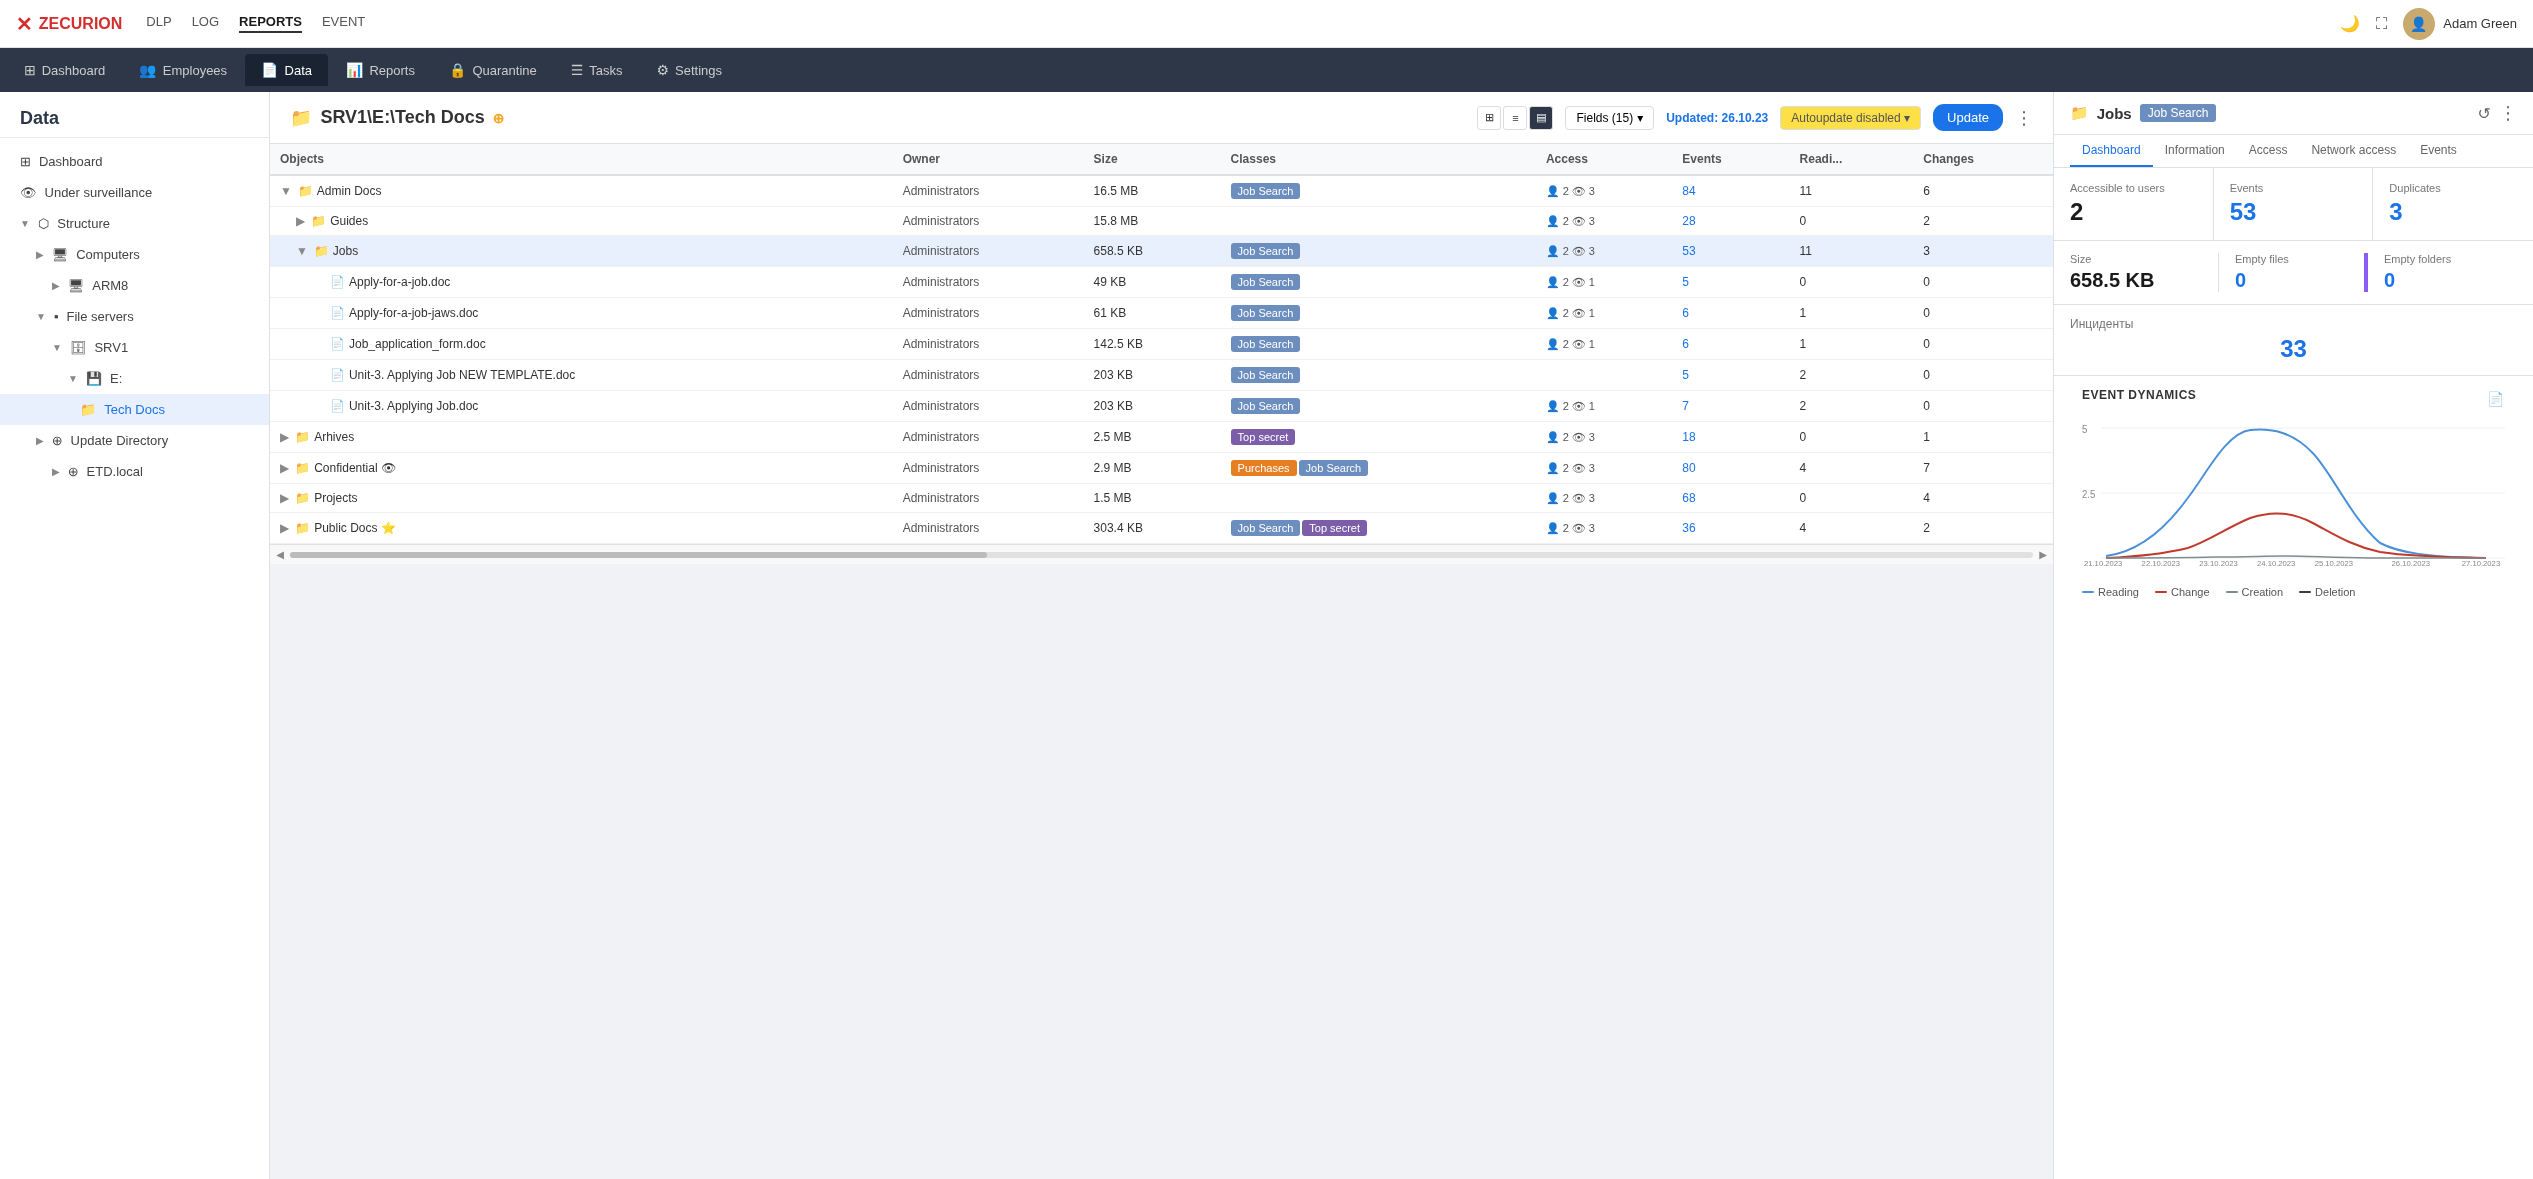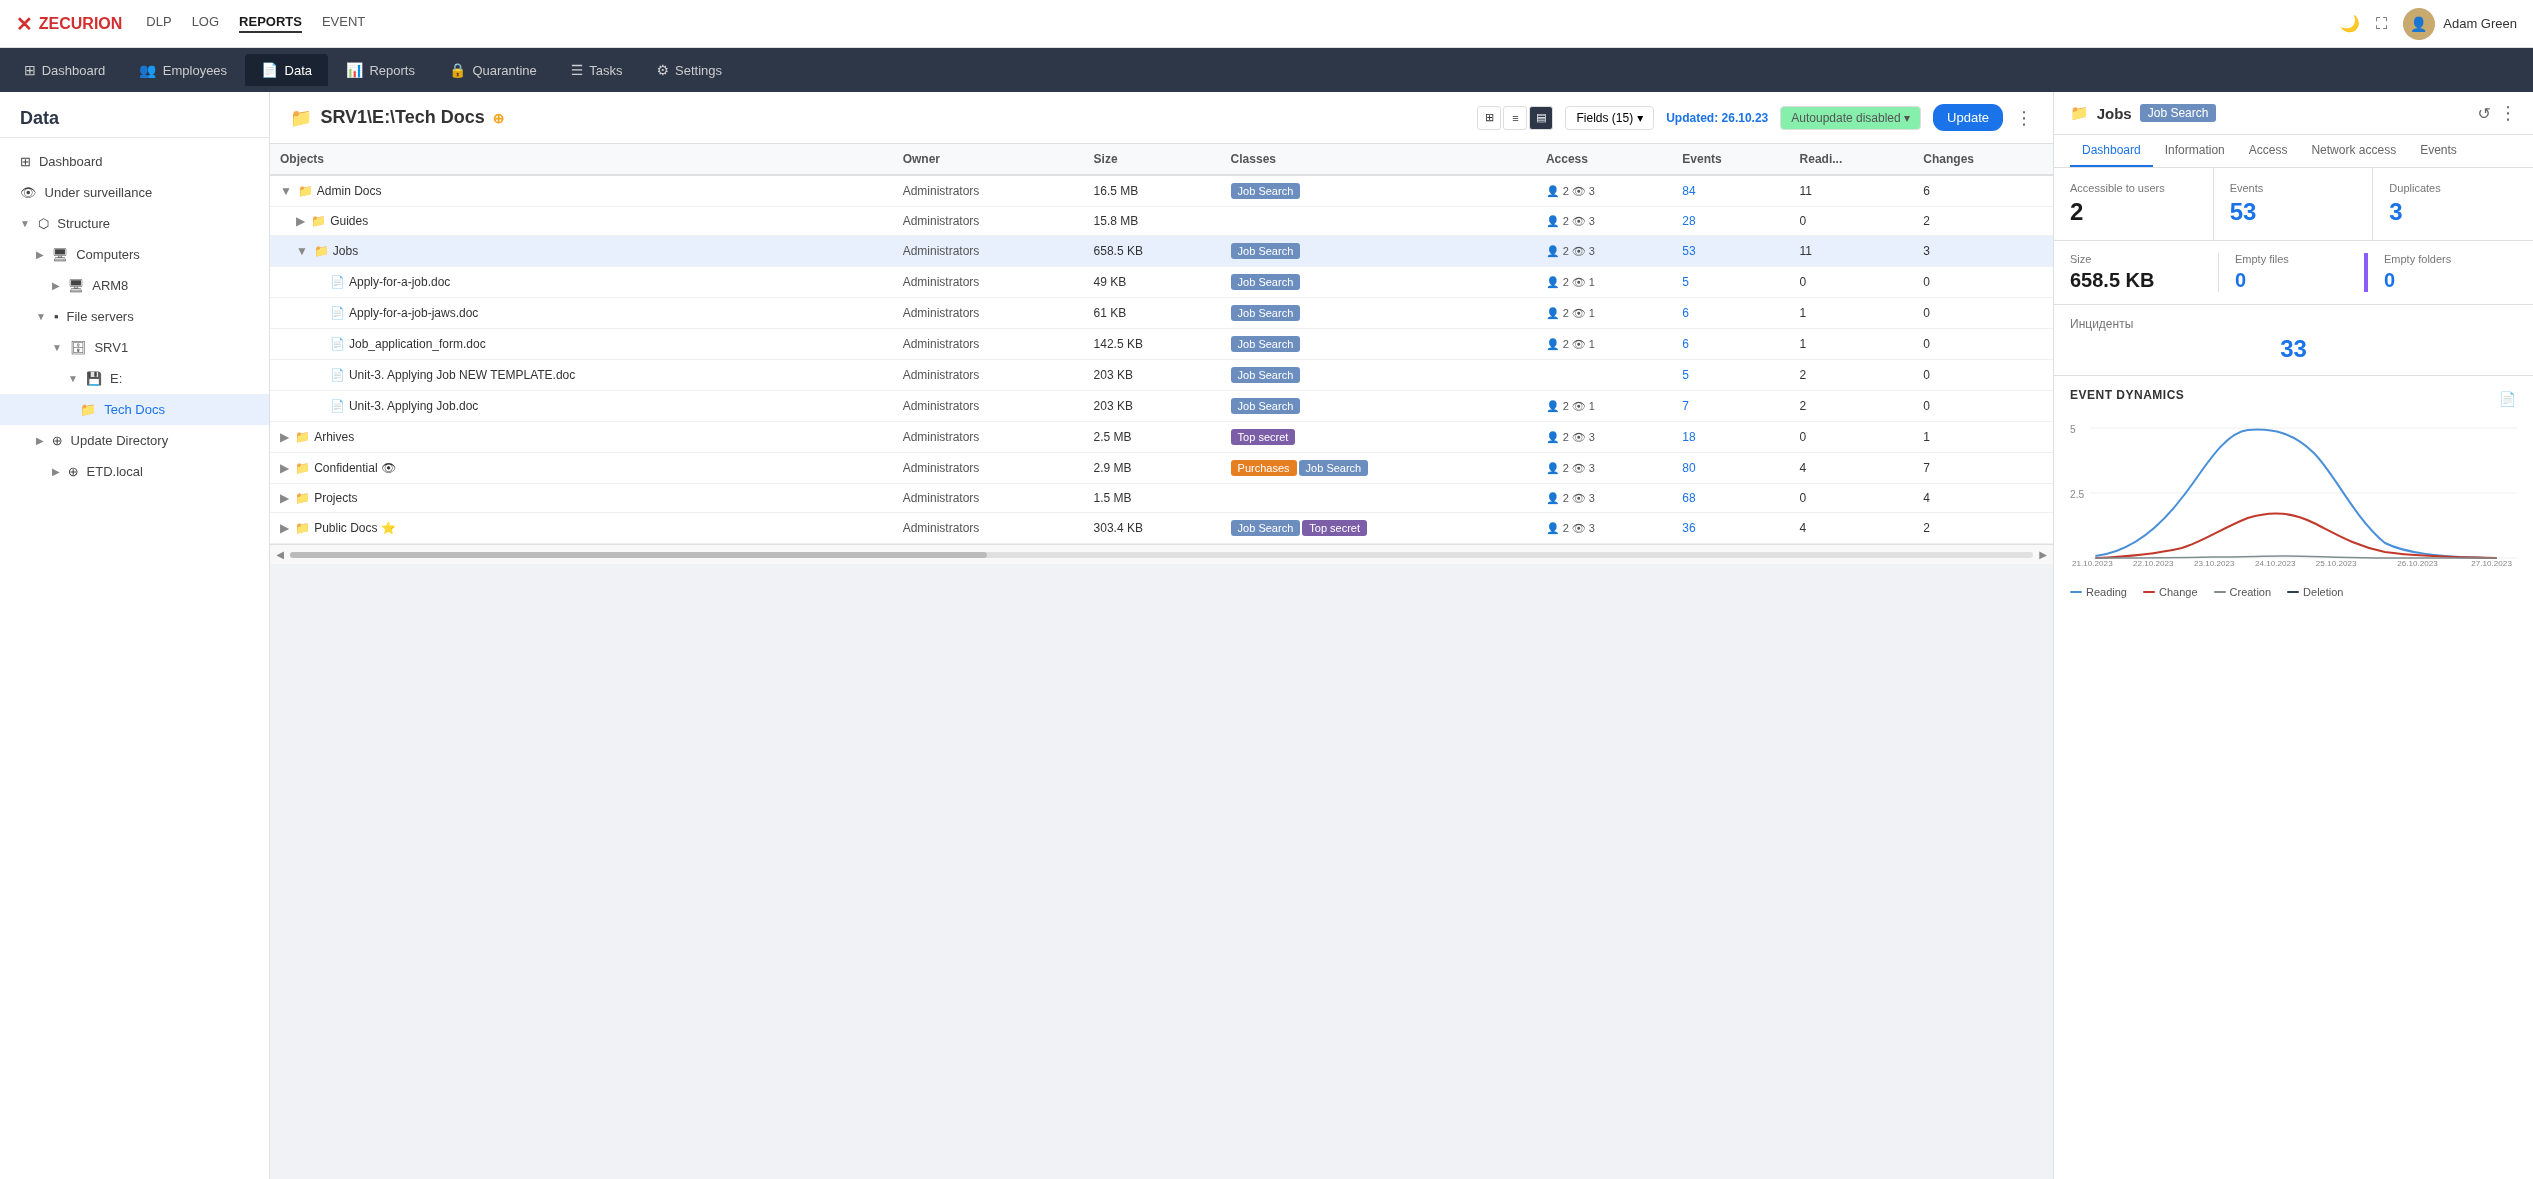--- a/index.html
+++ b/index.html
@@ -41,21 +41,21 @@
     
     .content { flex: 1; overflow: hidden; display: flex; flex-direction: column; }
     .content-header { display: flex; align-items: center; justify-content: space-between; padding: 12px 20px; background: #fff; border-bottom: 1px solid #e0e0e0; }
     .path-title { display: flex; align-items: center; gap: 8px; font-size: 18px; font-weight: 600; }
     .path-icon { font-size: 18px; }
     .gold-star { color: #f5a623; font-size: 14px; }
     .header-controls { display: flex; align-items: center; gap: 12px; }
     .fields-btn { display: flex; align-items: center; gap: 4px; border: 1px solid #ddd; border-radius: 4px; padding: 4px 10px; background: #fff; cursor: pointer; font-size: 12px; }
     .update-info { font-size: 12px; color: #555; }
     .update-info span { color: #1a73e8; font-weight: 600; }
-    .autoupdate-btn { border: 1px solid #ddd; border-radius: 4px; padding: 4px 10px; background: #86efac; cursor: pointer; font-size: 12px; color: #555; }
+    .autoupdate-btn { border: 1px solid #ddd; border-radius: 4px; padding: 4px 10px; background: #fde047; cursor: pointer; font-size: 12px; color: #555; }
     .update-btn { background: #1a73e8; color: #fff; border: none; border-radius: 11px; padding: 6px 14px; cursor: pointer; font-size: 13px; font-weight: 500; }
     .view-icons { display: flex; gap: 2px; }
     .view-icon { width: 24px; height: 24px; border: 1px solid #ddd; border-radius: 3px; display: flex; align-items: center; justify-content: center; cursor: pointer; font-size: 11px; background: #fff; }
     .view-icon.active { background: #2d3748; color: #fff; }
 
     
     .table-wrapper { flex: 1; overflow: auto; position: relative; }
     table { width: 100%; border-collapse: collapse; background: #fff; }
     th { background: #f8f9fa; border-bottom: 2px solid #e0e0e0; padding: 8px 10px; text-align: left; font-size: 12px; font-weight: 600; color: #555; white-space: nowrap; position: sticky; top: 0; z-index: 2; }
     td { padding: 7px 10px; border-bottom: 1px solid #f0f0f0; font-size: 12px; color: #333; white-space: nowrap; }
@@ -95,21 +95,21 @@
     .size-label { font-size: 11px; color: #777; margin-bottom: 4px; }
     .size-value { font-size: 20px; font-weight: 700; color: #1a1a1a; }
     .size-value.blue { color: #1a73e8; }
 
     
     .incidents-section { padding: 12px 16px; border-bottom: 1px solid #e0e0e0; }
     .incidents-label { font-size: 12px; color: #777; margin-bottom: 4px; }
     .incidents-value { font-size: 24px; font-weight: 700; color: #1a73e8; text-align: center; }
 
     
-    .chart-section { padding: 12px 16px; flex: 1; }
+    .chart-section { padding: 12px 28px; flex: 1; }
     .chart-title { font-size: 12px; font-weight: 600; color: #333; margin-bottom: 8px; text-transform: uppercase; letter-spacing: 0.5px; }
     .chart-container { position: relative; height: 160px; }
     .chart-legend { display: flex; gap: 16px; margin-top: 8px; flex-wrap: wrap; }
     .legend-item { display: flex; align-items: center; gap: 4px; font-size: 11px; color: #555; }
     .legend-dot { width: 12px; height: 2px; border-radius: 1px; }
 
     
     ::-webkit-scrollbar { width: 6px; height: 6px; }
     ::-webkit-scrollbar-track { background: #f1f1f1; }
     ::-webkit-scrollbar-thumb { background: #c1c1c1; border-radius: 3px; }

